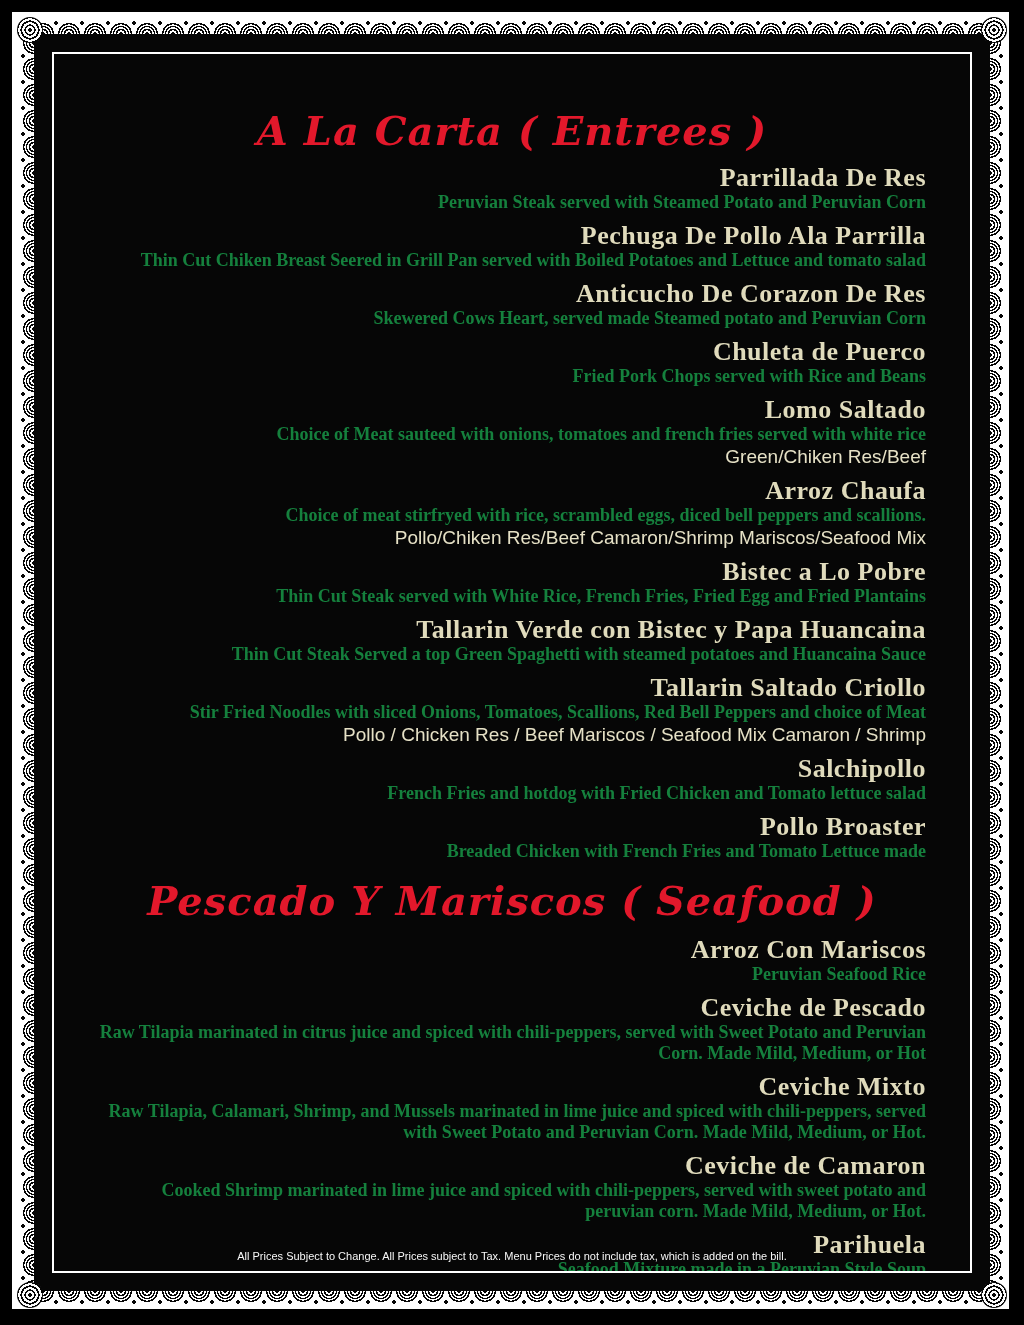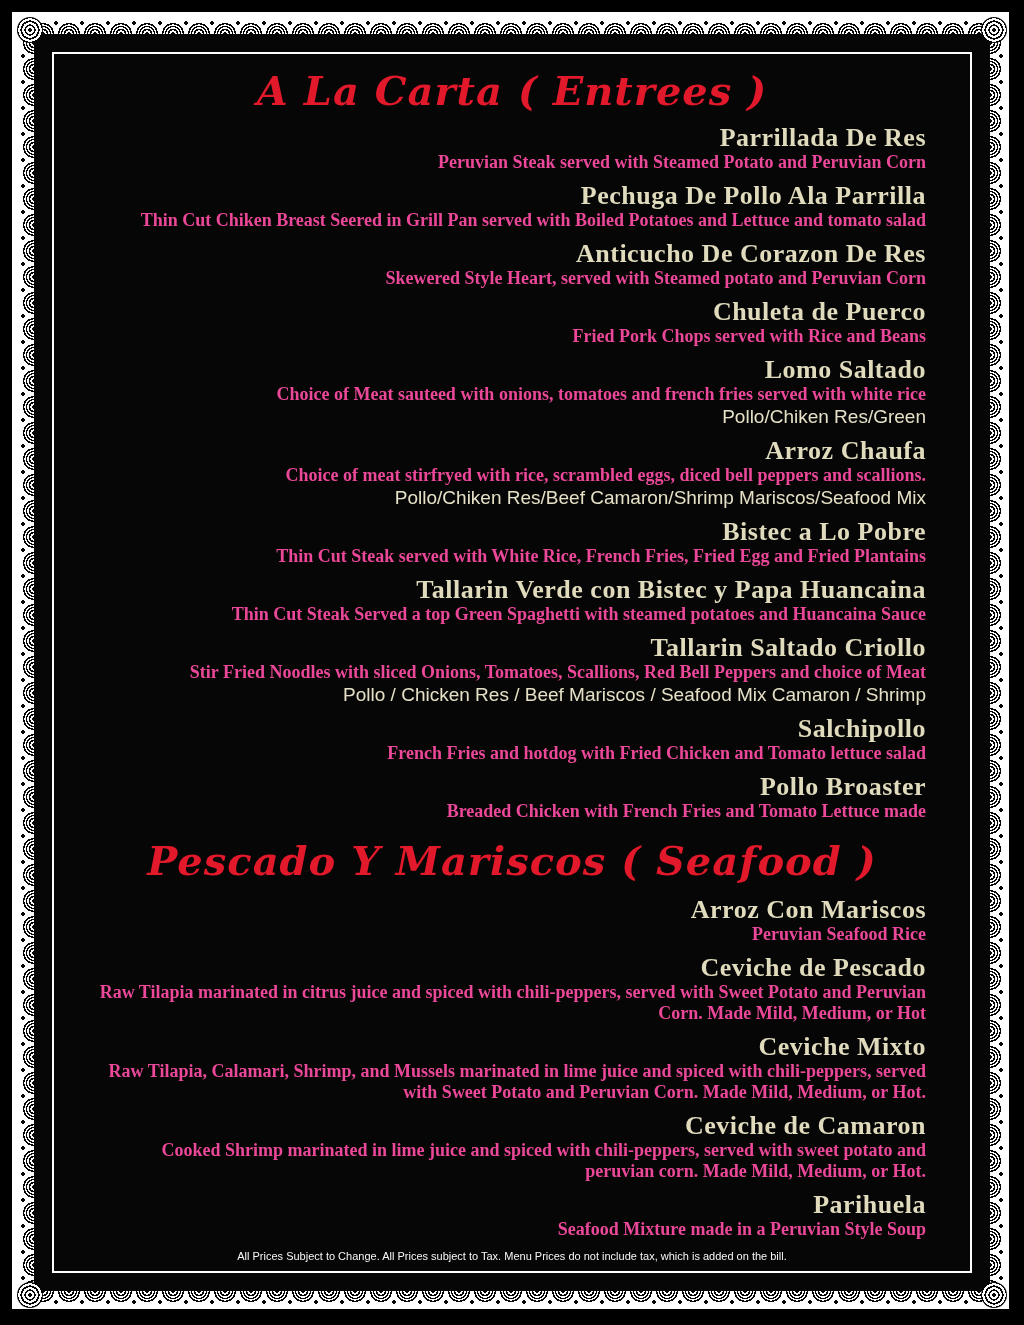--- a/index.html
+++ b/index.html
@@ -29,27 +29,27 @@
     radial-gradient(circle at 0px 13px,#060606 0 1.8px,#fdfdfd 1.8px 3.6px,#060606 3.6px 5.2px,#fdfdfd 5.2px 6.8px,#060606 6.8px 8.2px,#fdfdfd 8.2px 9.6px,#060606 9.6px 11px,rgba(0,0,0,0) 11px),
     radial-gradient(circle at 11px 0px,#060606 0 2px,rgba(0,0,0,0) 2px),
     radial-gradient(circle at 11px 26px,#060606 0 2px,rgba(0,0,0,0) 2px);}
   .rosette{position:absolute;width:26px;height:26px;border-radius:50%;
     background:repeating-radial-gradient(circle,#060606 0 1.8px,#fdfdfd 1.8px 3.9px);}
   .rosette.tl{left:-17px;top:-17px;} .rosette.tr{right:-17px;top:-17px;}
   .rosette.bl{left:-17px;bottom:-17px;} .rosette.br{right:-17px;bottom:-17px;}
   
   .inner-frame{position:absolute;inset:18px;border:2px solid #ffffff;pointer-events:none;}
   
-  .content{position:absolute;inset:20px;padding:14px 44px 0;text-align:center;overflow:hidden;color:#d9d4b2;}
+  .content{position:absolute;inset:20px;padding:14px 44px 0;text-align:center;overflow:hidden;color:#d9d4b2;margin-top:40px;}
   .h-script{margin:0 0 10px;font-family:"DejaVu Serif",serif;font-style:italic;font-weight:bold;
     font-size:40px;line-height:46px;color:#e2182b;letter-spacing:1px;}
   .h-script.second{margin:16px 0 12px;}
   .dish{margin:0 0 9px;text-align:right;}
   .dish-name{font-weight:bold;font-size:26px;line-height:28px;color:#e0dbbc;letter-spacing:.5px;}
-  .dish-desc{font-weight:bold;font-size:18px;line-height:21px;color:#ec4899;max-width:880px;margin:0 auto;}
+  .dish-desc{font-weight:bold;font-size:18px;line-height:21px;color:#15803d;max-width:880px;margin:0 auto;}
   .dish-opts{font-family:"Liberation Sans","DejaVu Sans",sans-serif;font-size:19px;line-height:22px;
     color:#e6e1c6;margin-top:1px;}
   .footer-note{position:absolute;left:0;right:0;bottom:6px;
     font-family:"Liberation Sans","DejaVu Sans",sans-serif;font-size:11px;line-height:18px;color:#f7f7f7;}
 </style>
 </head>
 <body>
 
 <div class="page">
   <div class="band"></div>
@@ -71,30 +71,30 @@
       <div class="dish">
         <div class="dish-name">Parrillada De Res</div>
         <div class="dish-desc">Peruvian Steak served with Steamed Potato and Peruvian Corn</div>
       </div>
       <div class="dish">
         <div class="dish-name">Pechuga De Pollo Ala Parrilla</div>
         <div class="dish-desc">Thin Cut Chiken Breast Seered in Grill Pan served with Boiled Potatoes and Lettuce and tomato salad</div>
       </div>
       <div class="dish">
         <div class="dish-name">Anticucho De Corazon De Res</div>
-        <div class="dish-desc">Skewered Style Heart, served with Steamed potato and Peruvian Corn</div>
+        <div class="dish-desc">Skewered Cows Heart, served made Steamed potato and Peruvian Corn</div>
       </div>
       <div class="dish">
         <div class="dish-name">Chuleta de Puerco</div>
         <div class="dish-desc">Fried Pork Chops served with Rice and Beans</div>
       </div>
       <div class="dish">
         <div class="dish-name">Lomo Saltado</div>
         <div class="dish-desc">Choice of Meat sauteed with onions, tomatoes and french fries served with white rice</div>
-        <div class="dish-opts">Pollo/Chiken Res/Green</div>
+        <div class="dish-opts">Green/Chiken Res/Beef</div>
       </div>
       <div class="dish">
         <div class="dish-name">Arroz Chaufa</div>
         <div class="dish-desc">Choice of meat stirfryed with rice, scrambled eggs, diced bell peppers and scallions.</div>
         <div class="dish-opts">Pollo/Chiken Res/Beef Camaron/Shrimp Mariscos/Seafood Mix</div>
       </div>
       <div class="dish">
         <div class="dish-name">Bistec a Lo Pobre</div>
         <div class="dish-desc">Thin Cut Steak served with White Rice, French Fries, Fried Egg and Fried Plantains</div>
       </div>

